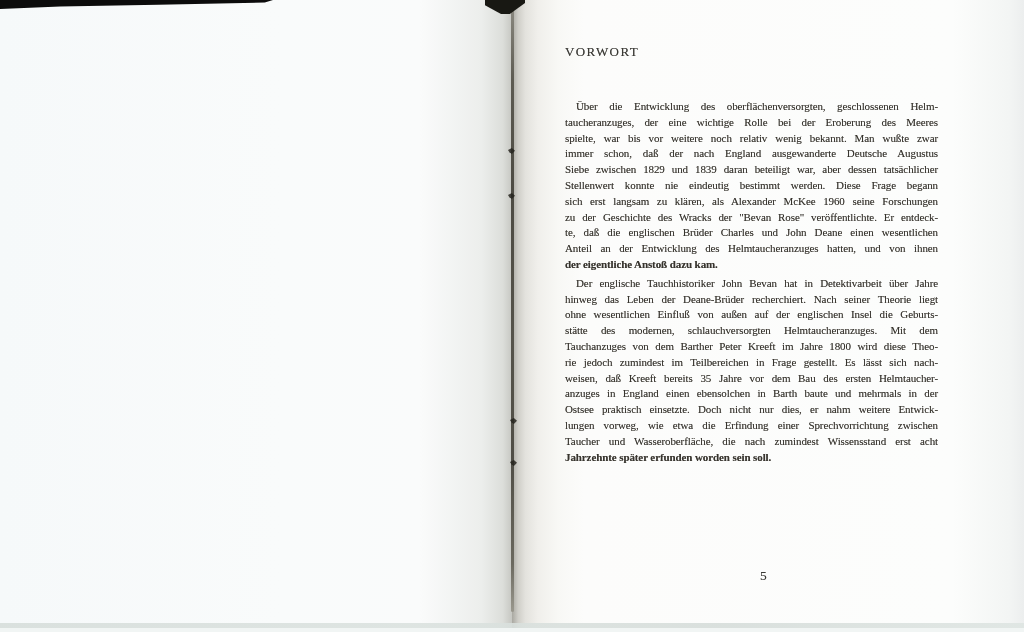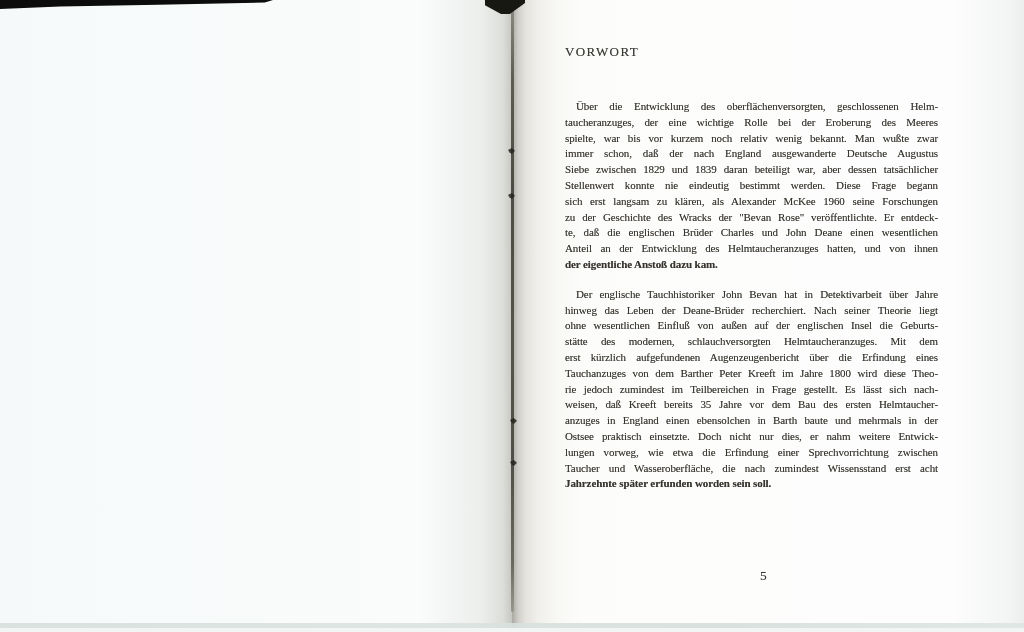--- a/index.html
+++ b/index.html
@@ -65,21 +65,21 @@
     position: absolute; left:565px; top:44px; width:373px;
     color:#37342e;
   }
   .heading {
     font-size: 13px; font-weight: normal;
     letter-spacing: 1.4px; color:#3b3a36;
     margin: 0 0 39px 0;
     text-shadow: 0 0 .5px rgba(59,58,54,.55);
   }
   .para { margin:0; }
-  .para + .para { margin-top: 14px; }
+  .para + .para { margin-top: 3px; }
   .line {
     font-size: 11px; line-height: 15.8px; letter-spacing: -0.1px;
     text-align: justify; text-align-last: justify;
     white-space: nowrap;
     text-shadow: 0 0 .45px rgba(55,52,46,.5);
   }
   .line.last { text-align-last: left; white-space: normal; font-weight: bold; }
   .line.first { text-indent: 11px; }
   .page-number {
     position: absolute; left:760px; top:568px;
@@ -105,36 +105,35 @@
   <div class="spine-wedge"></div>
   <div class="bottom-band"></div>
   <div class="bottom-below"></div>
 
   <div class="content">
     <h1 class="heading">VORWORT</h1>
     <div>
         <div class="para">
           <div class="line first">Über die Entwicklung des oberflächenversorgten, geschlossenen Helm-</div>
           <div class="line">taucheranzuges, der eine wichtige Rolle bei der Eroberung des Meeres</div>
-          <div class="line">spielte, war bis vor kurzem noch relativ wenig bekannt. Man wußte zwar</div>
+          <div class="line">spielte, war bis vor weitere noch relativ wenig bekannt. Man wußte zwar</div>
           <div class="line">immer schon, daß der nach England ausgewanderte Deutsche Augustus</div>
           <div class="line">Siebe zwischen 1829 und 1839 daran beteiligt war, aber dessen tatsächlicher</div>
           <div class="line">Stellenwert konnte nie eindeutig bestimmt werden. Diese Frage begann</div>
           <div class="line">sich erst langsam zu klären, als Alexander McKee 1960 seine Forschungen</div>
           <div class="line">zu der Geschichte des Wracks der "Bevan Rose" veröffentlichte. Er entdeck-</div>
           <div class="line">te, daß die englischen Brüder Charles und John Deane einen wesentlichen</div>
           <div class="line">Anteil an der Entwicklung des Helmtaucheranzuges hatten, und von ihnen</div>
           <div class="line last">der eigentliche Anstoß dazu kam.</div>
         </div>
         <div class="para">
           <div class="line first">Der englische Tauchhistoriker John Bevan hat in Detektivarbeit über Jahre</div>
           <div class="line">hinweg das Leben der Deane-Brüder recherchiert. Nach seiner Theorie liegt</div>
           <div class="line">ohne wesentlichen Einfluß von außen auf der englischen Insel die Geburts-</div>
           <div class="line">stätte des modernen, schlauchversorgten Helmtaucheranzuges. Mit dem</div>
-          <div class="line">erst kürzlich aufgefundenen Augenzeugenbericht über die Erfindung eines</div>
           <div class="line">Tauchanzuges von dem Barther Peter Kreeft im Jahre 1800 wird diese Theo-</div>
           <div class="line">rie jedoch zumindest im Teilbereichen in Frage gestellt. Es lässt sich nach-</div>
           <div class="line">weisen, daß Kreeft bereits 35 Jahre vor dem Bau des ersten Helmtaucher-</div>
           <div class="line">anzuges in England einen ebensolchen in Barth baute und mehrmals in der</div>
           <div class="line">Ostsee praktisch einsetzte. Doch nicht nur dies, er nahm weitere Entwick-</div>
           <div class="line">lungen vorweg, wie etwa die Erfindung einer Sprechvorrichtung zwischen</div>
           <div class="line">Taucher und Wasseroberfläche, die nach zumindest Wissensstand erst acht</div>
           <div class="line last">Jahrzehnte später erfunden worden sein soll.</div>
         </div>
       </div>

